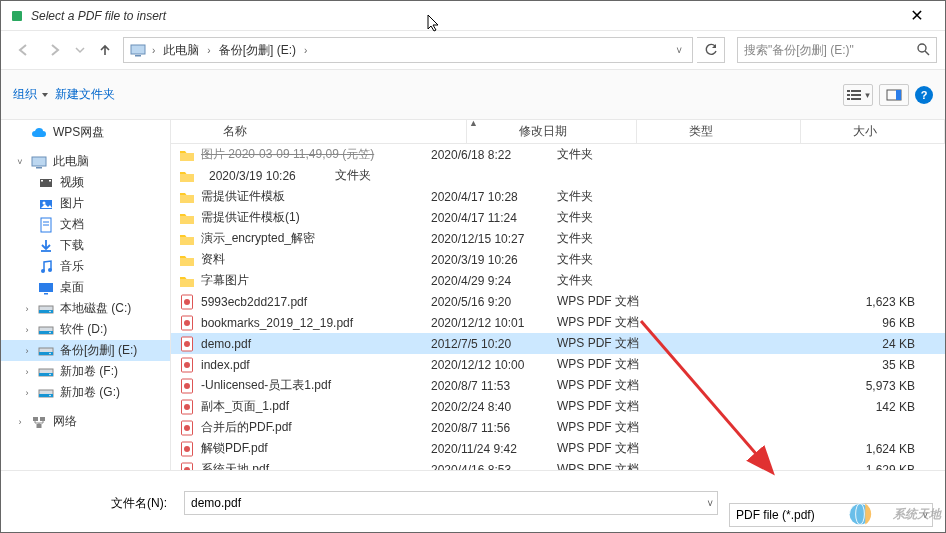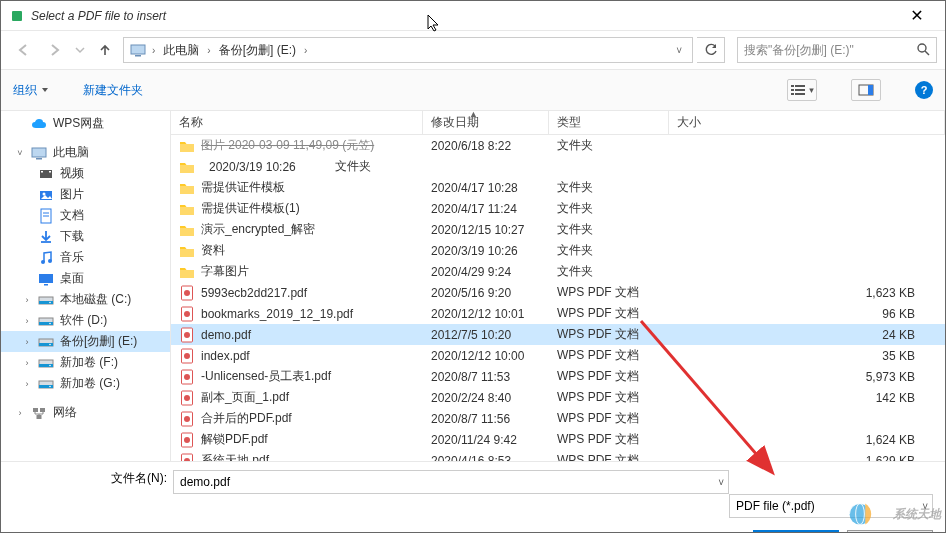--- a/index.html
+++ b/index.html
@@ -17,53 +17,53 @@
 .breadcrumb .crumb-icon { width: 16px; height: 16px; display:flex; align-items:center; justify-content:center; }
 .breadcrumb .sep { color: #666; font-size: 10px; padding: 0 4px; }
 .breadcrumb .crumb { color: #333; padding: 0 2px; }
 .breadcrumb .grow { flex: 1; }
 .breadcrumb .dd { color: #666; font-size: 10px; padding: 0 4px; }
 .refresh-box { width: 28px; height: 26px; border: 1px solid #ccc; border-left: none; display:flex; align-items:center; justify-content:center; }
 .search-box { width: 200px; height: 26px; border: 1px solid #ccc; margin-left: 8px; display: flex; align-items: center; padding: 0 6px; color: #888; }
 .search-box .ph { flex: 1; }
 .search-box .mag { color: #555; }
 
-.toolbar { height: 42px; display: flex; align-items: center; padding: 5px 12px; gap: 34px; border-top: 1px solid #e8e8e8; border-bottom: 1px solid #e8e8e8; background: #fafafa; }
+.toolbar { height: 51px; display: flex; align-items: center; padding: 5px 12px; gap: 6px; border-top: 1px solid #e8e8e8; border-bottom: 1px solid #e8e8e8; background: #fafafa; }
 .toolbar .tool { color: #0066cc; display: flex; align-items: center; gap: 4px; }
 .toolbar .grow { flex: 1; }
 .toolbar .view-btn { width: 30px; height: 22px; display:flex; align-items:center; justify-content:center; border: 1px solid #ccc; border-radius: 2px; color: #555; font-size: 11px; position: relative; }
 .toolbar .help { width: 18px; height: 18px; border-radius: 50%; background: #0078d7; color: #fff; display:flex; align-items:center; justify-content:center; font-size: 11px; font-weight: bold; }
 
 .main { display: flex; height: 350px; }
 .sidebar { width: 170px; border-right: 1px solid #e8e8e8; overflow: hidden; padding-top: 2px; }
 .side-item { height: 21px; display: flex; align-items: center; padding-left: 14px; gap: 6px; color: #333; cursor: pointer; }
 .side-item .exp { width: 10px; font-size: 9px; color: #666; text-align: center; }
 .side-item .ic { width: 16px; height: 16px; display:flex; align-items:center; justify-content:center; }
 .side-item.sub { padding-left: 21px; }
 .side-item.sel { background: #cce8ff; }
 
 .filelist { flex: 1; display: flex; flex-direction: column; overflow: hidden; }
 .headers { height: 24px; display: flex; align-items: center; border-bottom: 1px solid #e8e8e8; color: #444; position: relative; }
-.headers .col { padding: 0 8px; border-right: 1px solid #e8e8e8; height: 100%; display: flex; align-items: center; }
+.headers .col { padding: 0 8px; border-right: 1px solid #e8e8e8; height: 100%; display: flex; align-items: center; margin-left: 44px; }
 .col-name { width: 252px; }
 .col-date { width: 126px; }
 .col-type { width: 120px; }
 .col-size { flex: 1; }
 .sort-asc { position: absolute; left: 298px; top: -2px; font-size: 9px; color: #666; }
 .rows { flex: 1; overflow: hidden; }
 .row { height: 21px; display: flex; align-items: center; color: #333; cursor: pointer; }
 .row.sel { background: #cce8ff; }
 .row .ic { width: 16px; height: 16px; margin: 0 6px 0 8px; display:flex; align-items:center; justify-content:center; }
 .row .nm { width: 222px; white-space: nowrap; overflow: hidden; text-overflow: ellipsis; }
 .row .dt { width: 126px; padding-left: 8px; }
 .row .tp { width: 120px; padding-left: 8px; }
 .row .sz { flex: 1; text-align: right; padding-right: 30px; }
 
 .footer { padding: 8px 12px 12px 12px; border-top: 1px solid #e8e8e8; }
-.footer-row1 { display: flex; align-items: flex-start; gap: 0; margin-bottom: 12px; }
+.footer-row1 { display: flex; align-items: center; gap: 11px; margin-bottom: 12px; }
 .footer-row1 .lbl { width: 160px; text-align: right; padding-right: 6px; }
 .footer-row1 .fname { flex: 1; height: 24px; border: 1px solid #ccc; padding: 0 6px; display:flex; align-items:center; position: relative; }
 .footer-row1 .fname .dd { position: absolute; right: 4px; font-size: 10px; color: #555; }
 .footer-row1 .filter { width: 204px; height: 24px; border: 1px solid #ccc; padding: 0 6px; display:flex; align-items:center; position: relative; margin-top: 24px; }
 .footer-row1 .filter .dd { position: absolute; right: 4px; font-size: 10px; color: #555; }
 .footer-row2 { display: flex; justify-content: flex-end; gap: 8px; }
 .footer-row2 button { width: 86px; height: 24px; border: 1px solid #999; background: #e8e8e8; cursor: pointer; }
 .footer-row2 button.primary { border: 2px solid #0078d7; background: #e8e8e8; }
 
 

